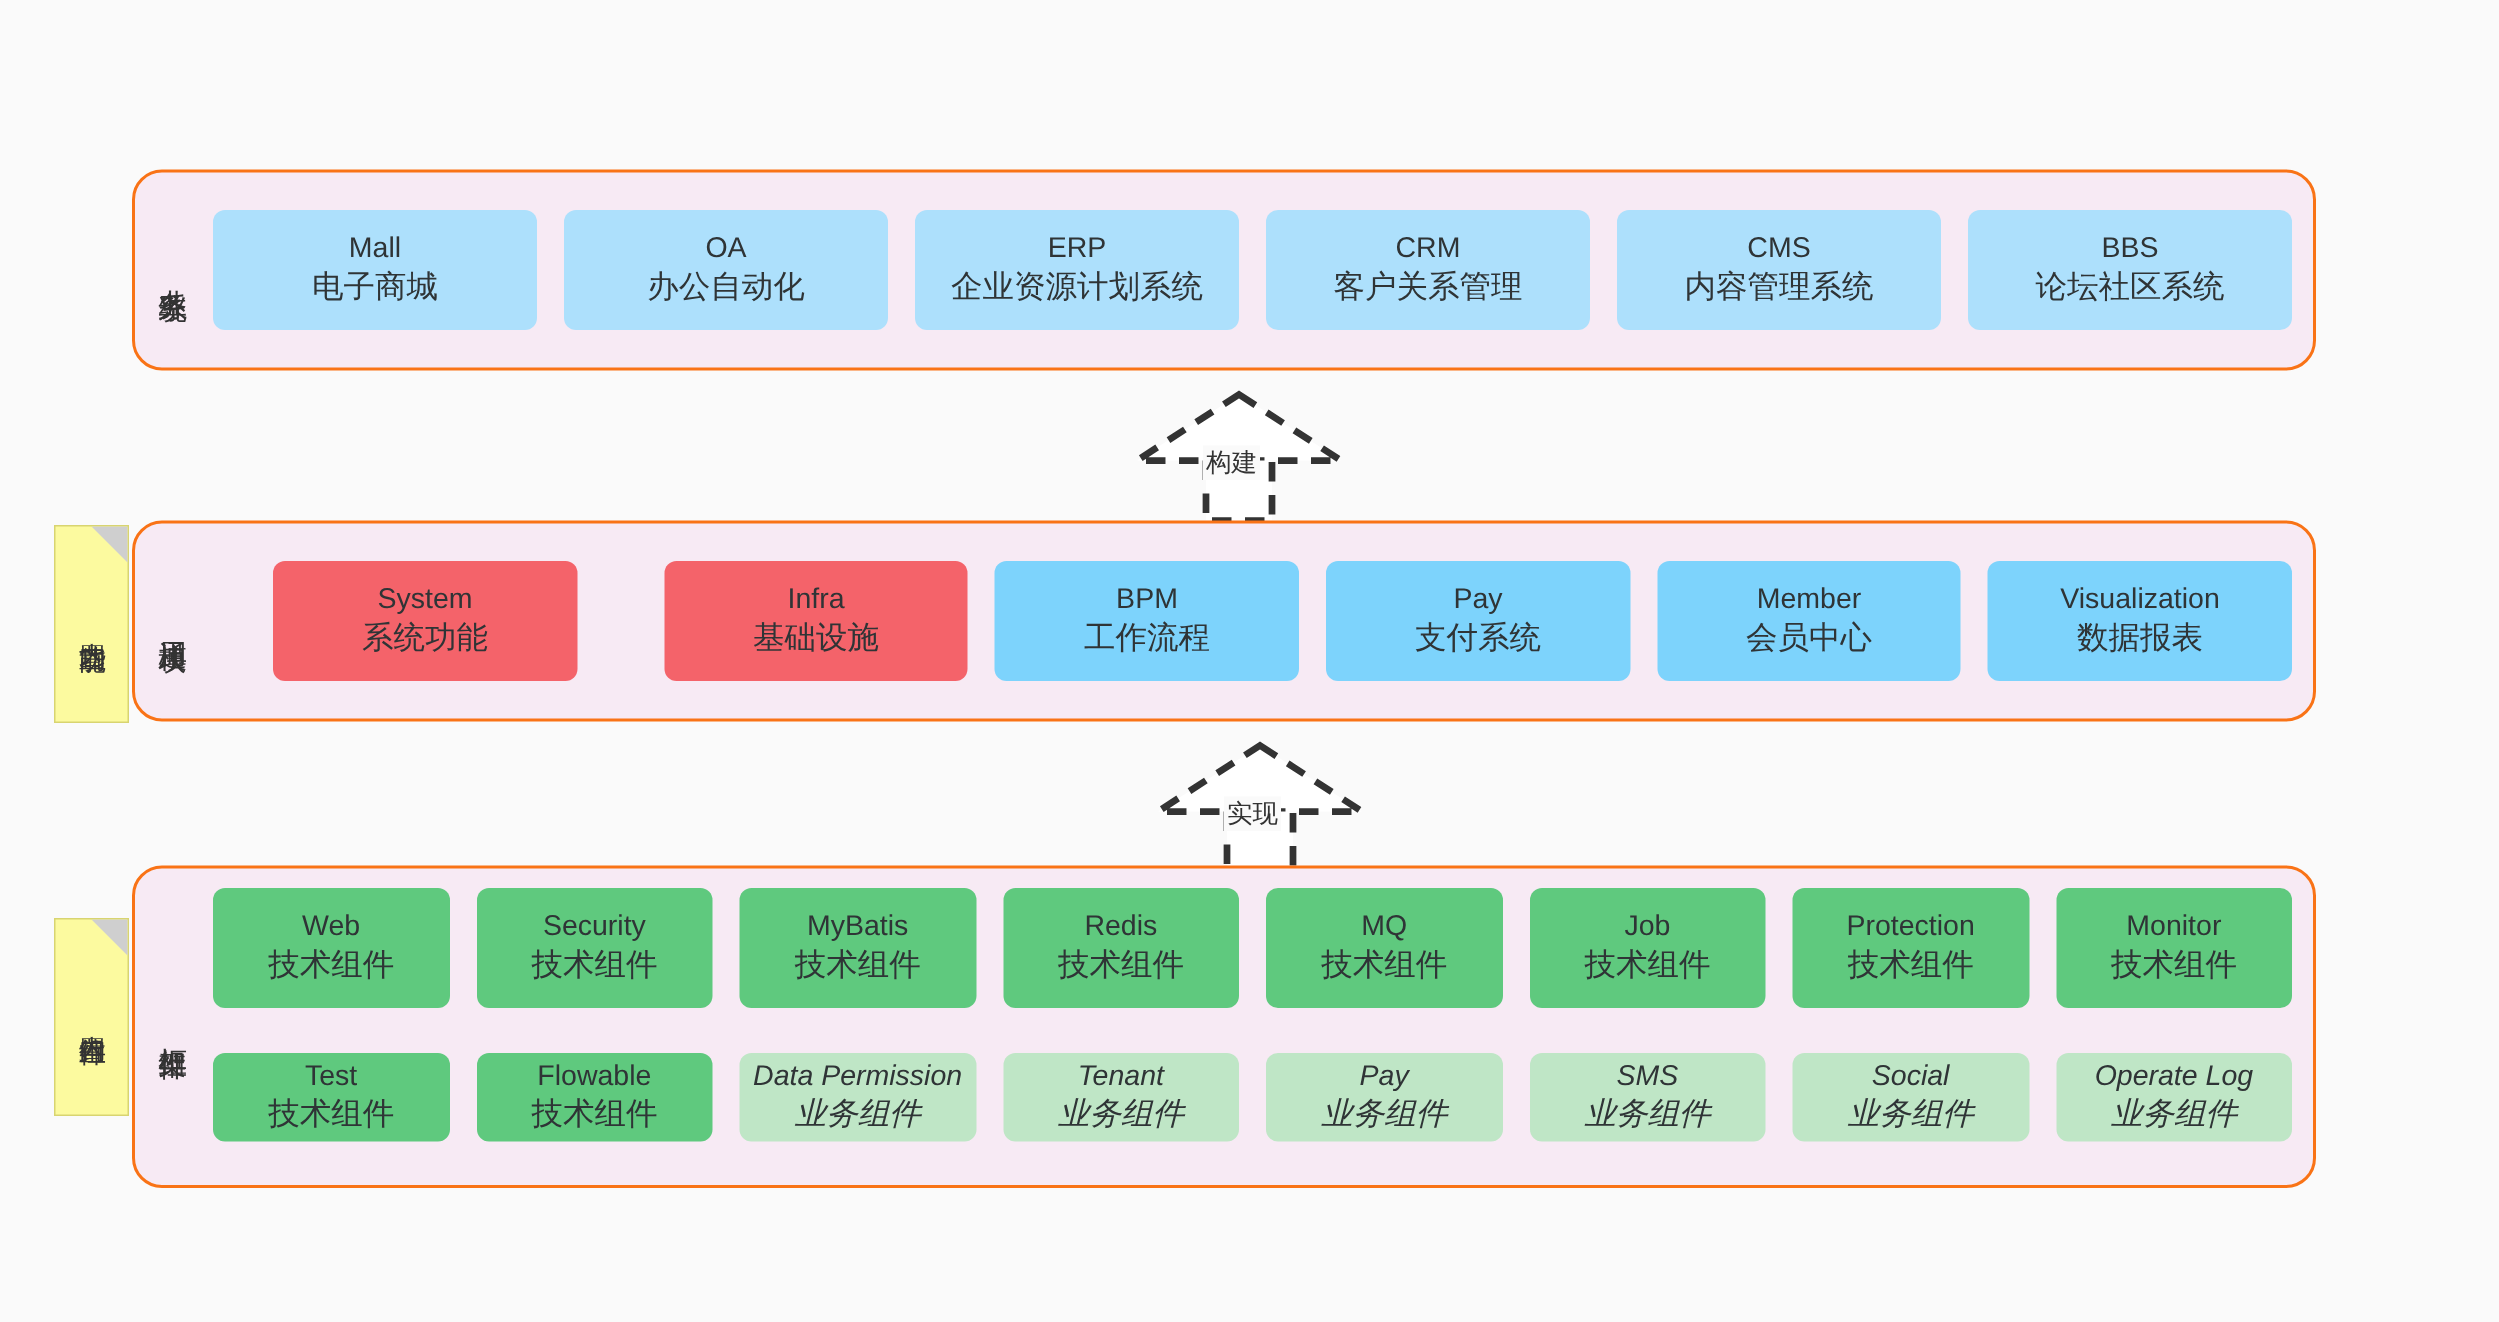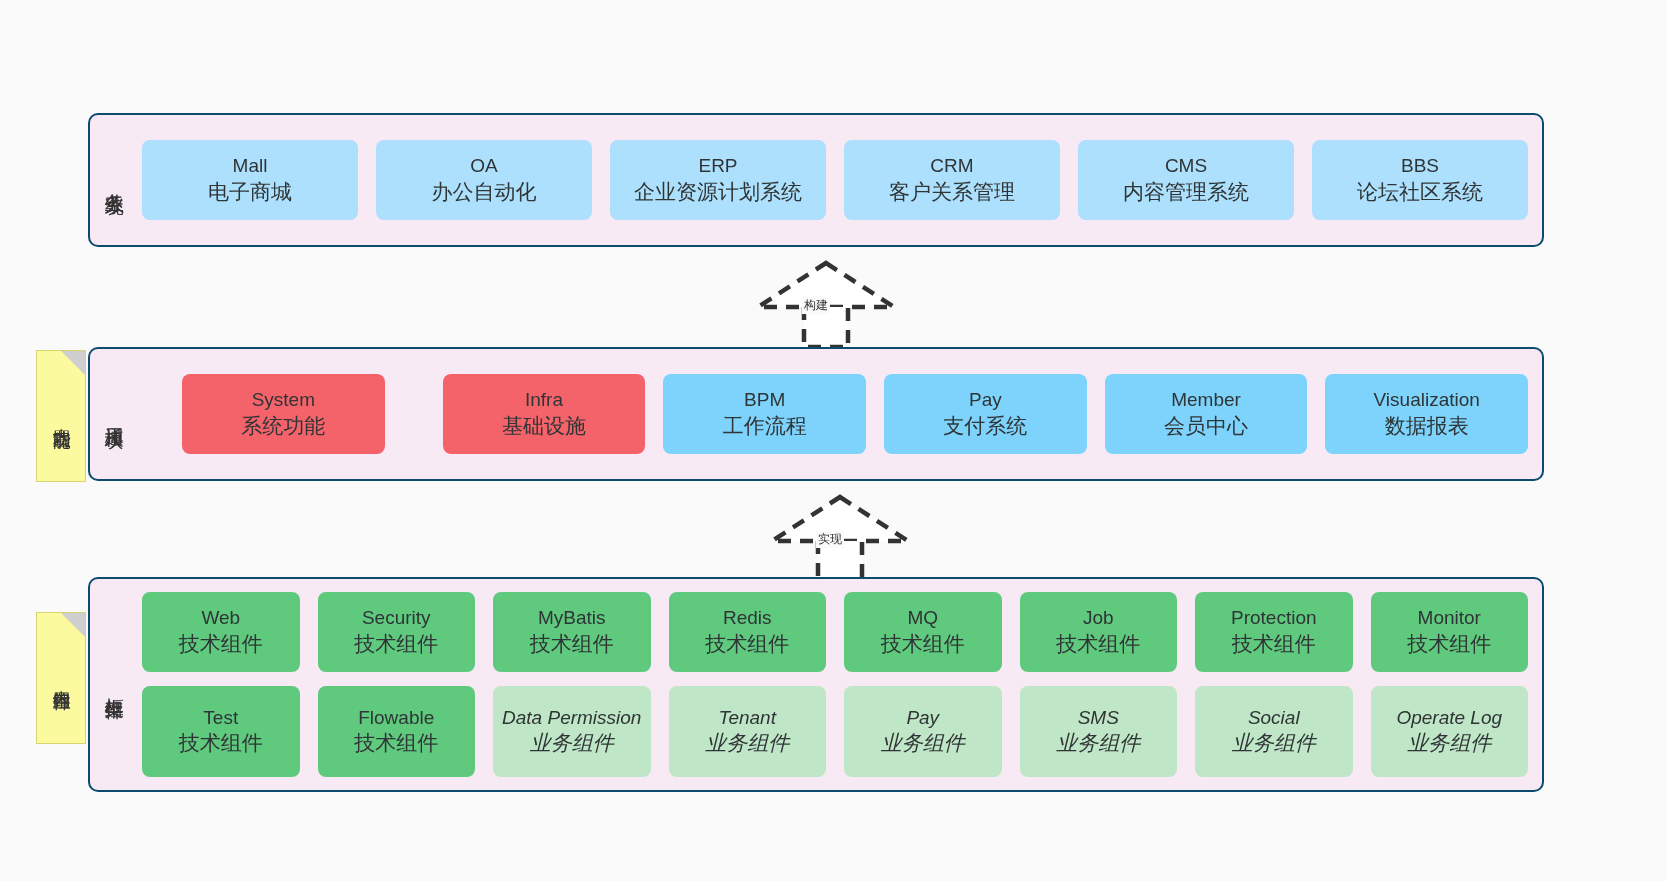--- a/index.html
+++ b/index.html
@@ -18,22 +18,22 @@
 
   #canvas {
     position: absolute;
     inset: 0;
   }
 
   
   .layer {
     position: absolute;
     background: #f7eaf4;
-    border: 2px solid #0c4a6e;
-    border-radius: 10px;
+    border: 2px solid #f97316;
+    border-radius: 20px;
     box-sizing: border-box;
     display: flex;
     align-items: stretch;
   }
 
   
   .layer-title {
     width: 48px;
     flex: 0 0 48px;
     display: flex;
@@ -118,21 +118,21 @@
   }
 
   
   .connector {
     position: absolute;
     pointer-events: none;
   }
   .connector svg { display: block; }
   .connector-label {
     position: absolute;
-    font-size: 12px;
+    font-size: 17px;
     color: #333;
     background: #fafafa;
     padding: 0 2px;
     white-space: nowrap;
     user-select: none;
   }
 </style>
 </head>
 <body>
 
@@ -258,21 +258,21 @@
           </div>
           <div class="card c-green">
             <span class="en">Protection</span>
             <span class="cn">技术组件</span>
           </div>
           <div class="card c-green">
             <span class="en">Monitor</span>
             <span class="cn">技术组件</span>
           </div>
         </div>
-      <div class="row" id="row-fw2" style="height:91px;">
+      <div class="row" id="row-fw2" style="height:91px;align-items:center;">
           <div class="card c-green">
             <span class="en">Test</span>
             <span class="cn">技术组件</span>
           </div>
           <div class="card c-green">
             <span class="en">Flowable</span>
             <span class="cn">技术组件</span>
           </div>
           <div class="card c-lightgreen">
             <span class="en">Data Permission</span>

